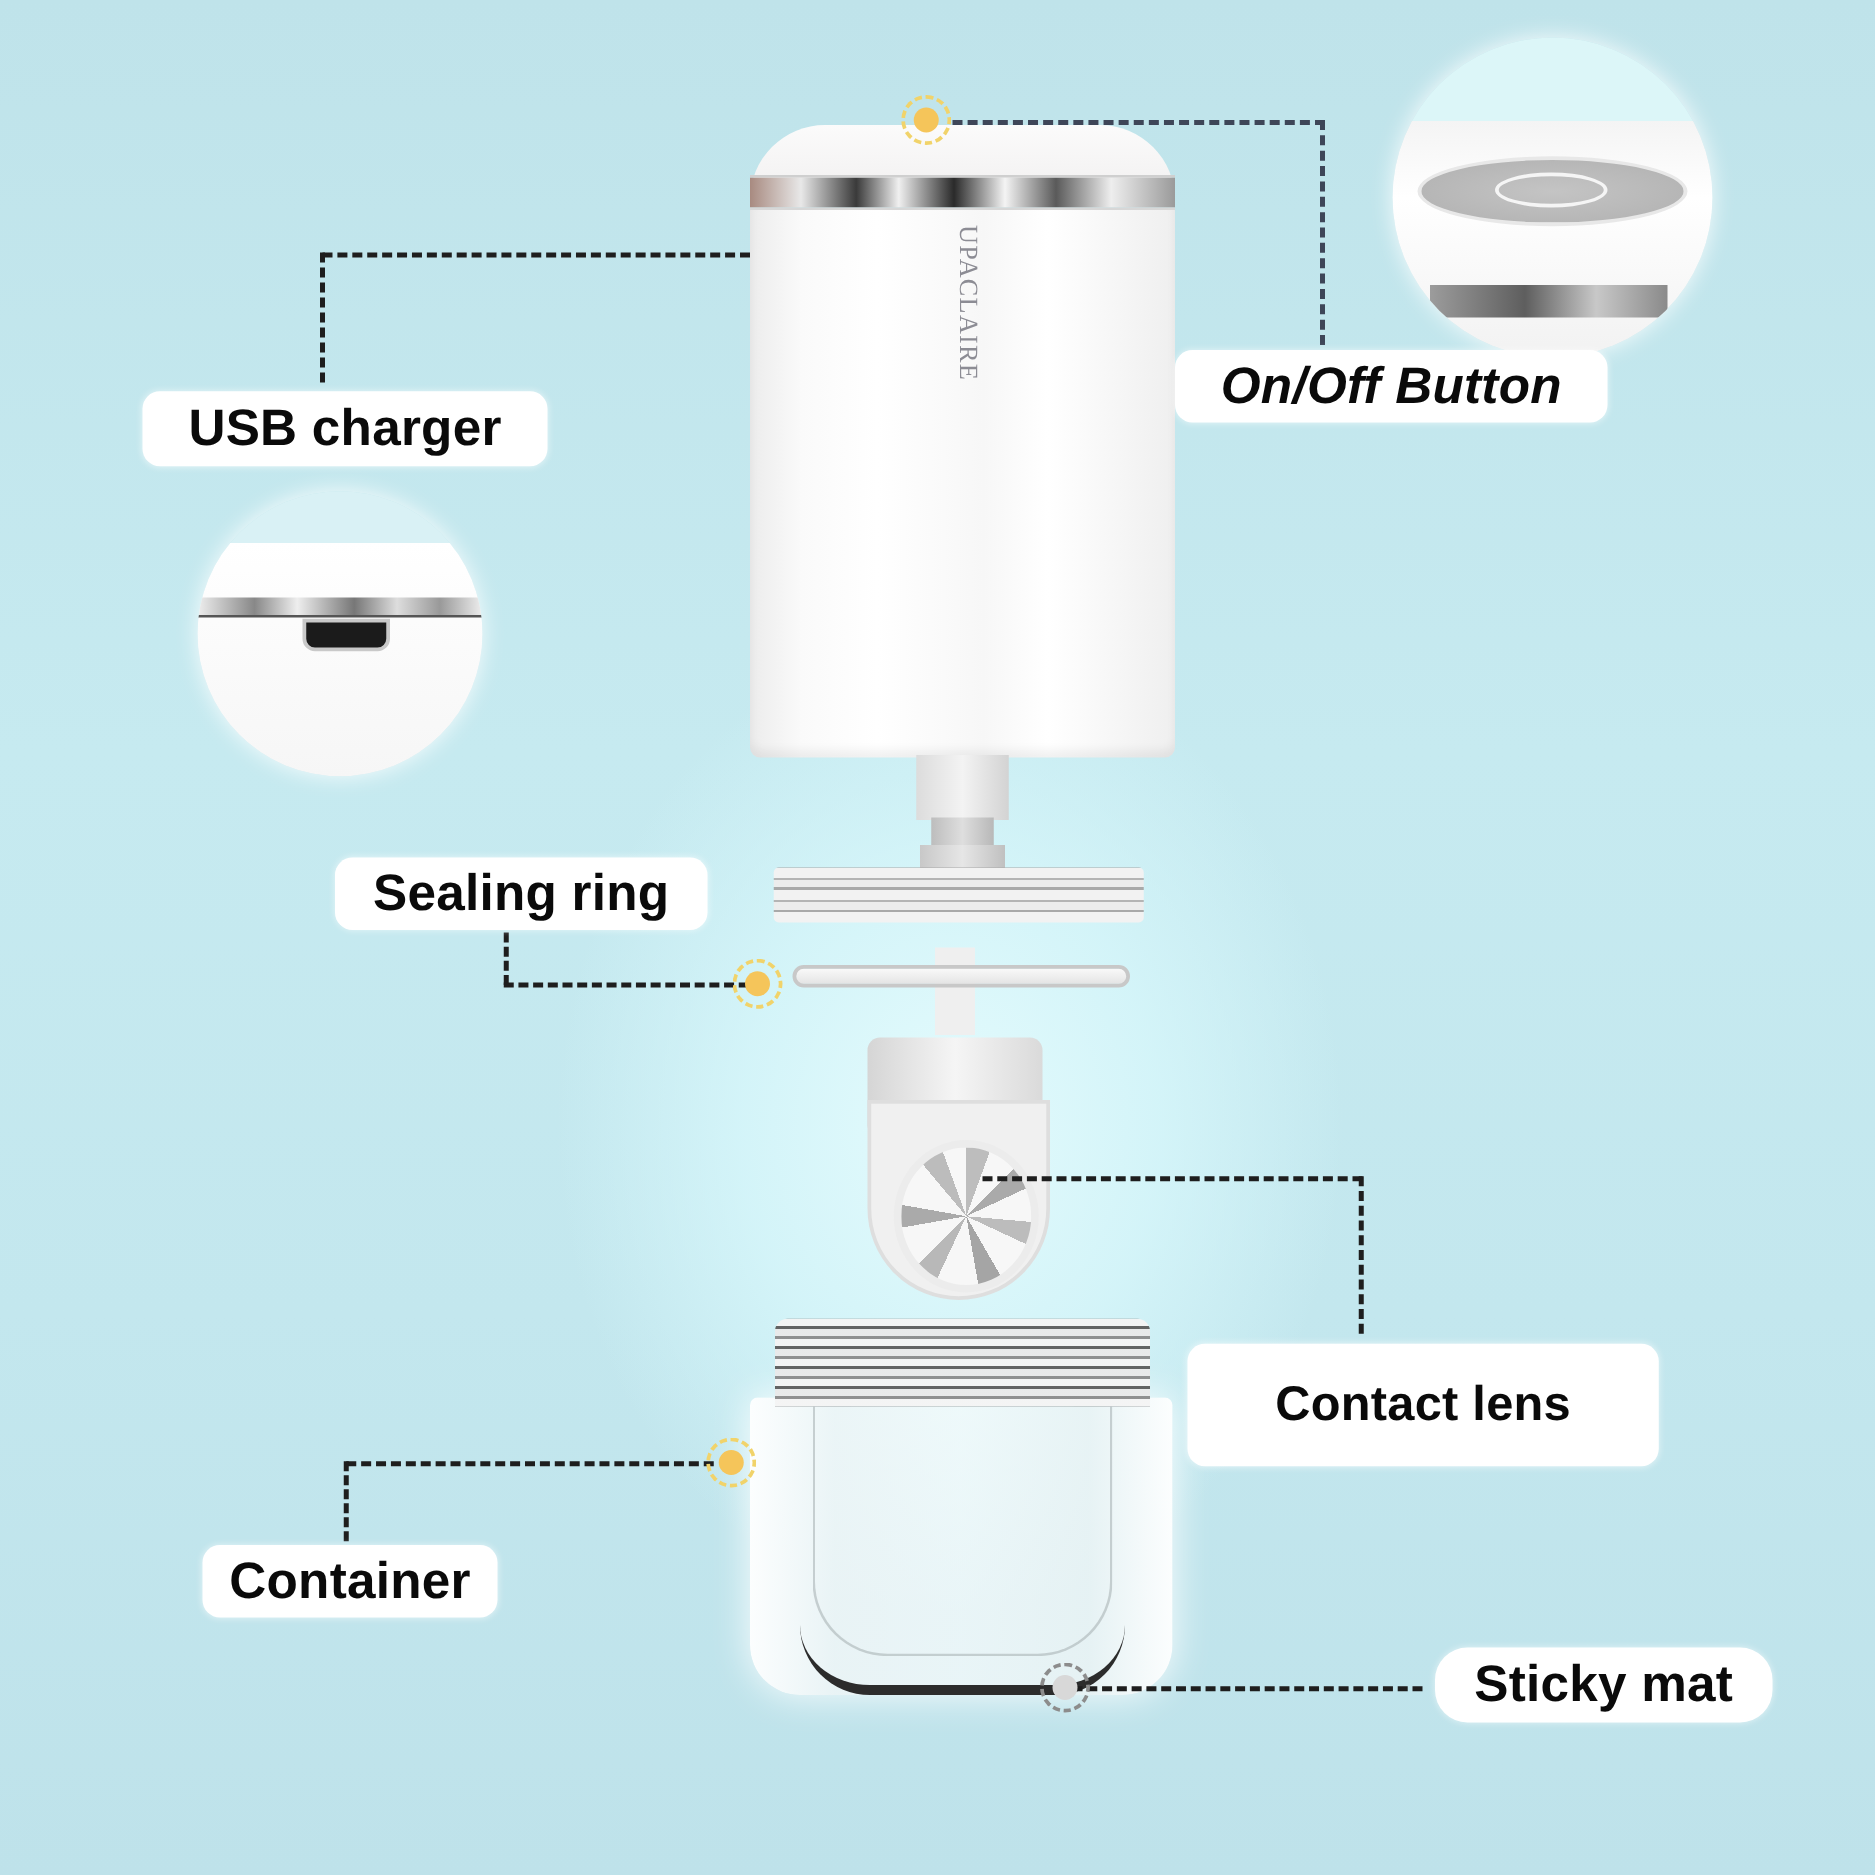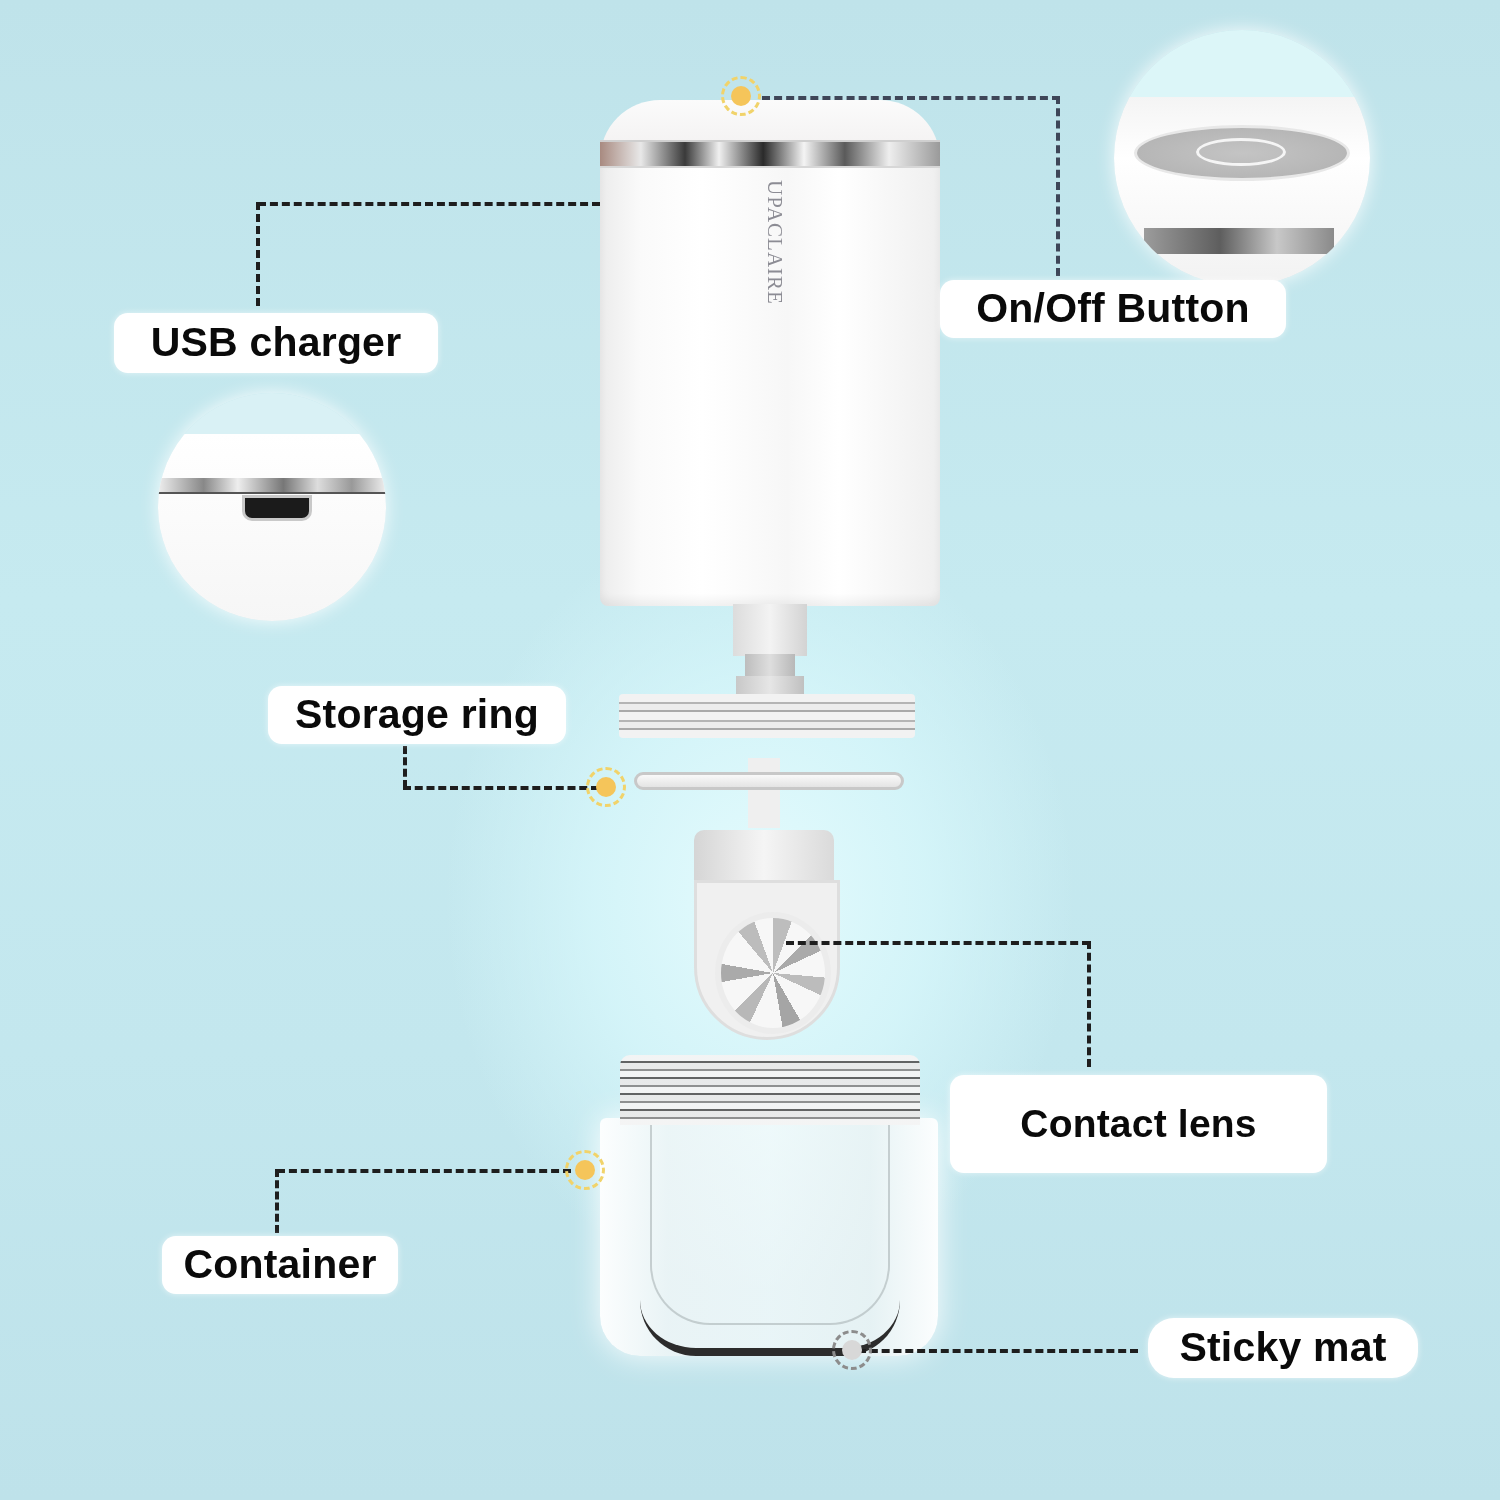--- a/index.html
+++ b/index.html
@@ -191,23 +191,23 @@
   </div>
 <div class="marker" style="left:565px; top:1150px;">
     <div class="core"></div>
   </div>
 <div class="marker grey" style="left:832px; top:1330px;">
     <div class="core"></div>
   </div>
 
 <div class="label" style="left:114px; top:313px; width:324px; height:60px;">USB charger</div>
 
-<div class="label" style="left:940px; top:280px; width:346px; height:58px;">On/Off Button</div>
-
-<div class="label" style="left:268px; top:686px; width:298px; height:58px;">Storage ring</div>
+<div class="label" style="left:940px; top:280px; width:346px; height:58px;font-style:italic;">On/Off Button</div>
+
+<div class="label" style="left:268px; top:686px; width:298px; height:58px;">Sealing ring</div>
 
 <div class="label two-line" style="left:950px; top:1075px; width:377px; height:98px;">
   <span>Contact lens</span>
 </div>
 
 <div class="label" style="left:162px; top:1236px; width:236px; height:58px;">Container</div>
 
 <div class="label" style="left:1148px; top:1318px; width:270px; height:60px;border-radius:26px;">Sticky mat</div>
 
 </body></html>

